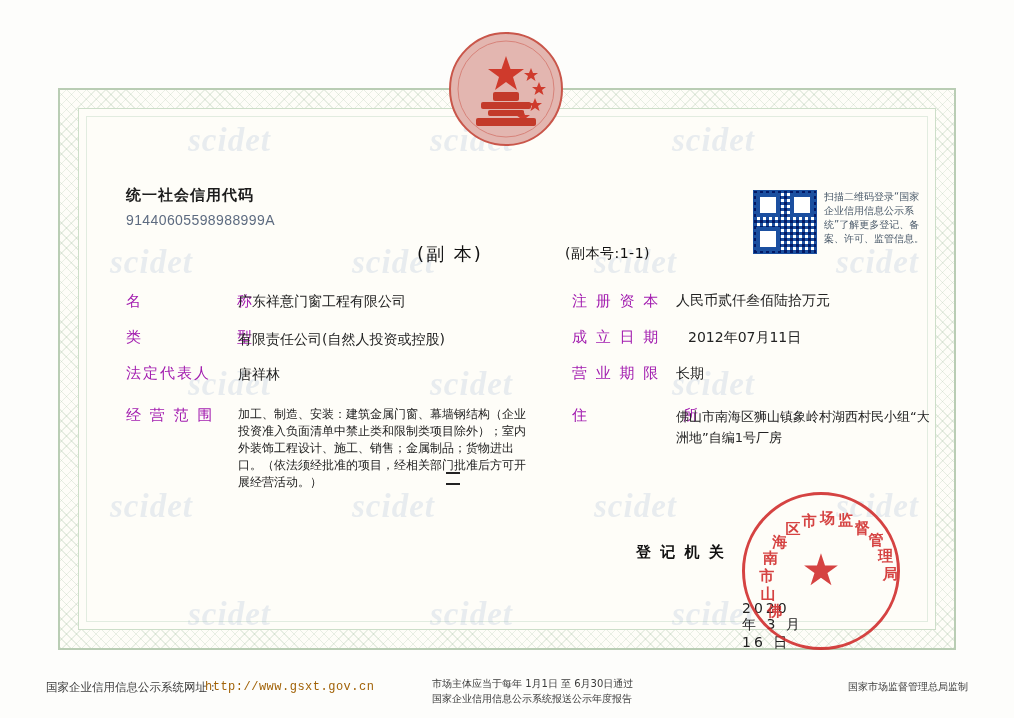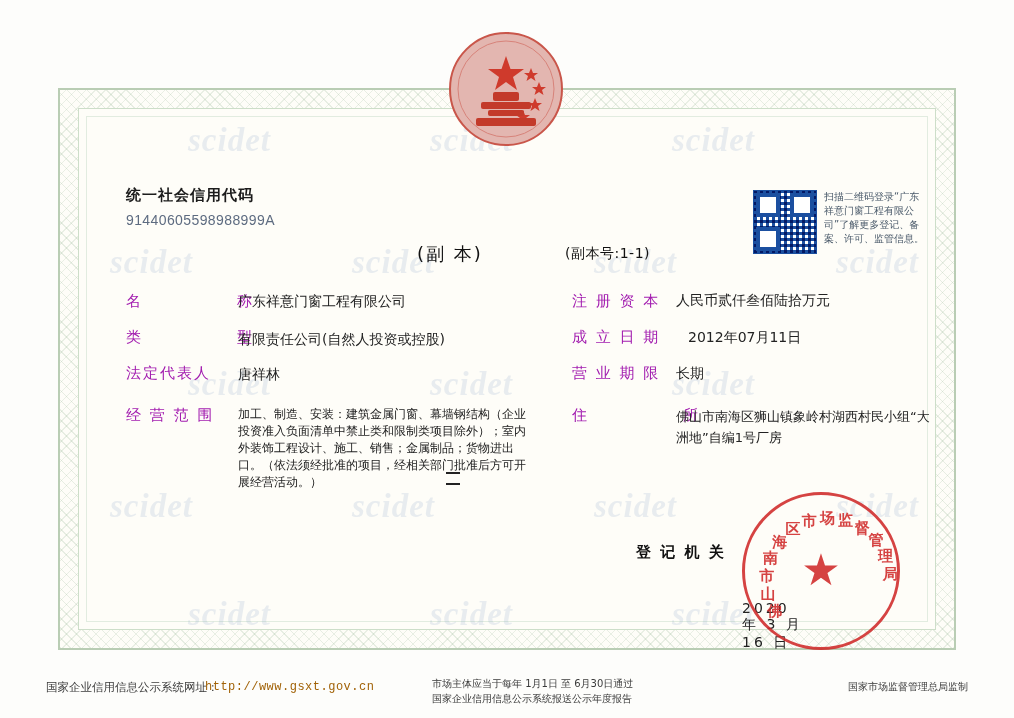--- a/index.html
+++ b/index.html
@@ -385,21 +385,21 @@
     <div class="credit-code-value">91440605598988999A</div>
 
     <div class="sub-title">(副 本)</div>
     <div class="copy-no">(副本号:1-1)</div>
 
     <div class="qr-block">
       <div class="qr-corner" style="left:2px;  top:2px;"></div>
       <div class="qr-corner" style="right:2px; top:2px;"></div>
       <div class="qr-corner" style="left:2px;  bottom:2px;"></div>
     </div>
-    <div class="qr-text">扫描二维码登录“广东祥意门窗工程有限公司”了解更多登记、备案、许可、监管信息。</div>
+    <div class="qr-text">扫描二维码登录“国家企业信用信息公示系统”了解更多登记、备案、许可、监管信息。</div>
 
     <div class="field-label lbl-name">名　　称</div>
     <div class="field-value val-name">广东祥意门窗工程有限公司</div>
 
     <div class="field-label lbl-type">类　　型</div>
     <div class="field-value val-type">有限责任公司(自然人投资或控股)</div>
 
     <div class="field-label lbl-legal">法定代表人</div>
     <div class="field-value val-legal">唐祥林</div>
 

